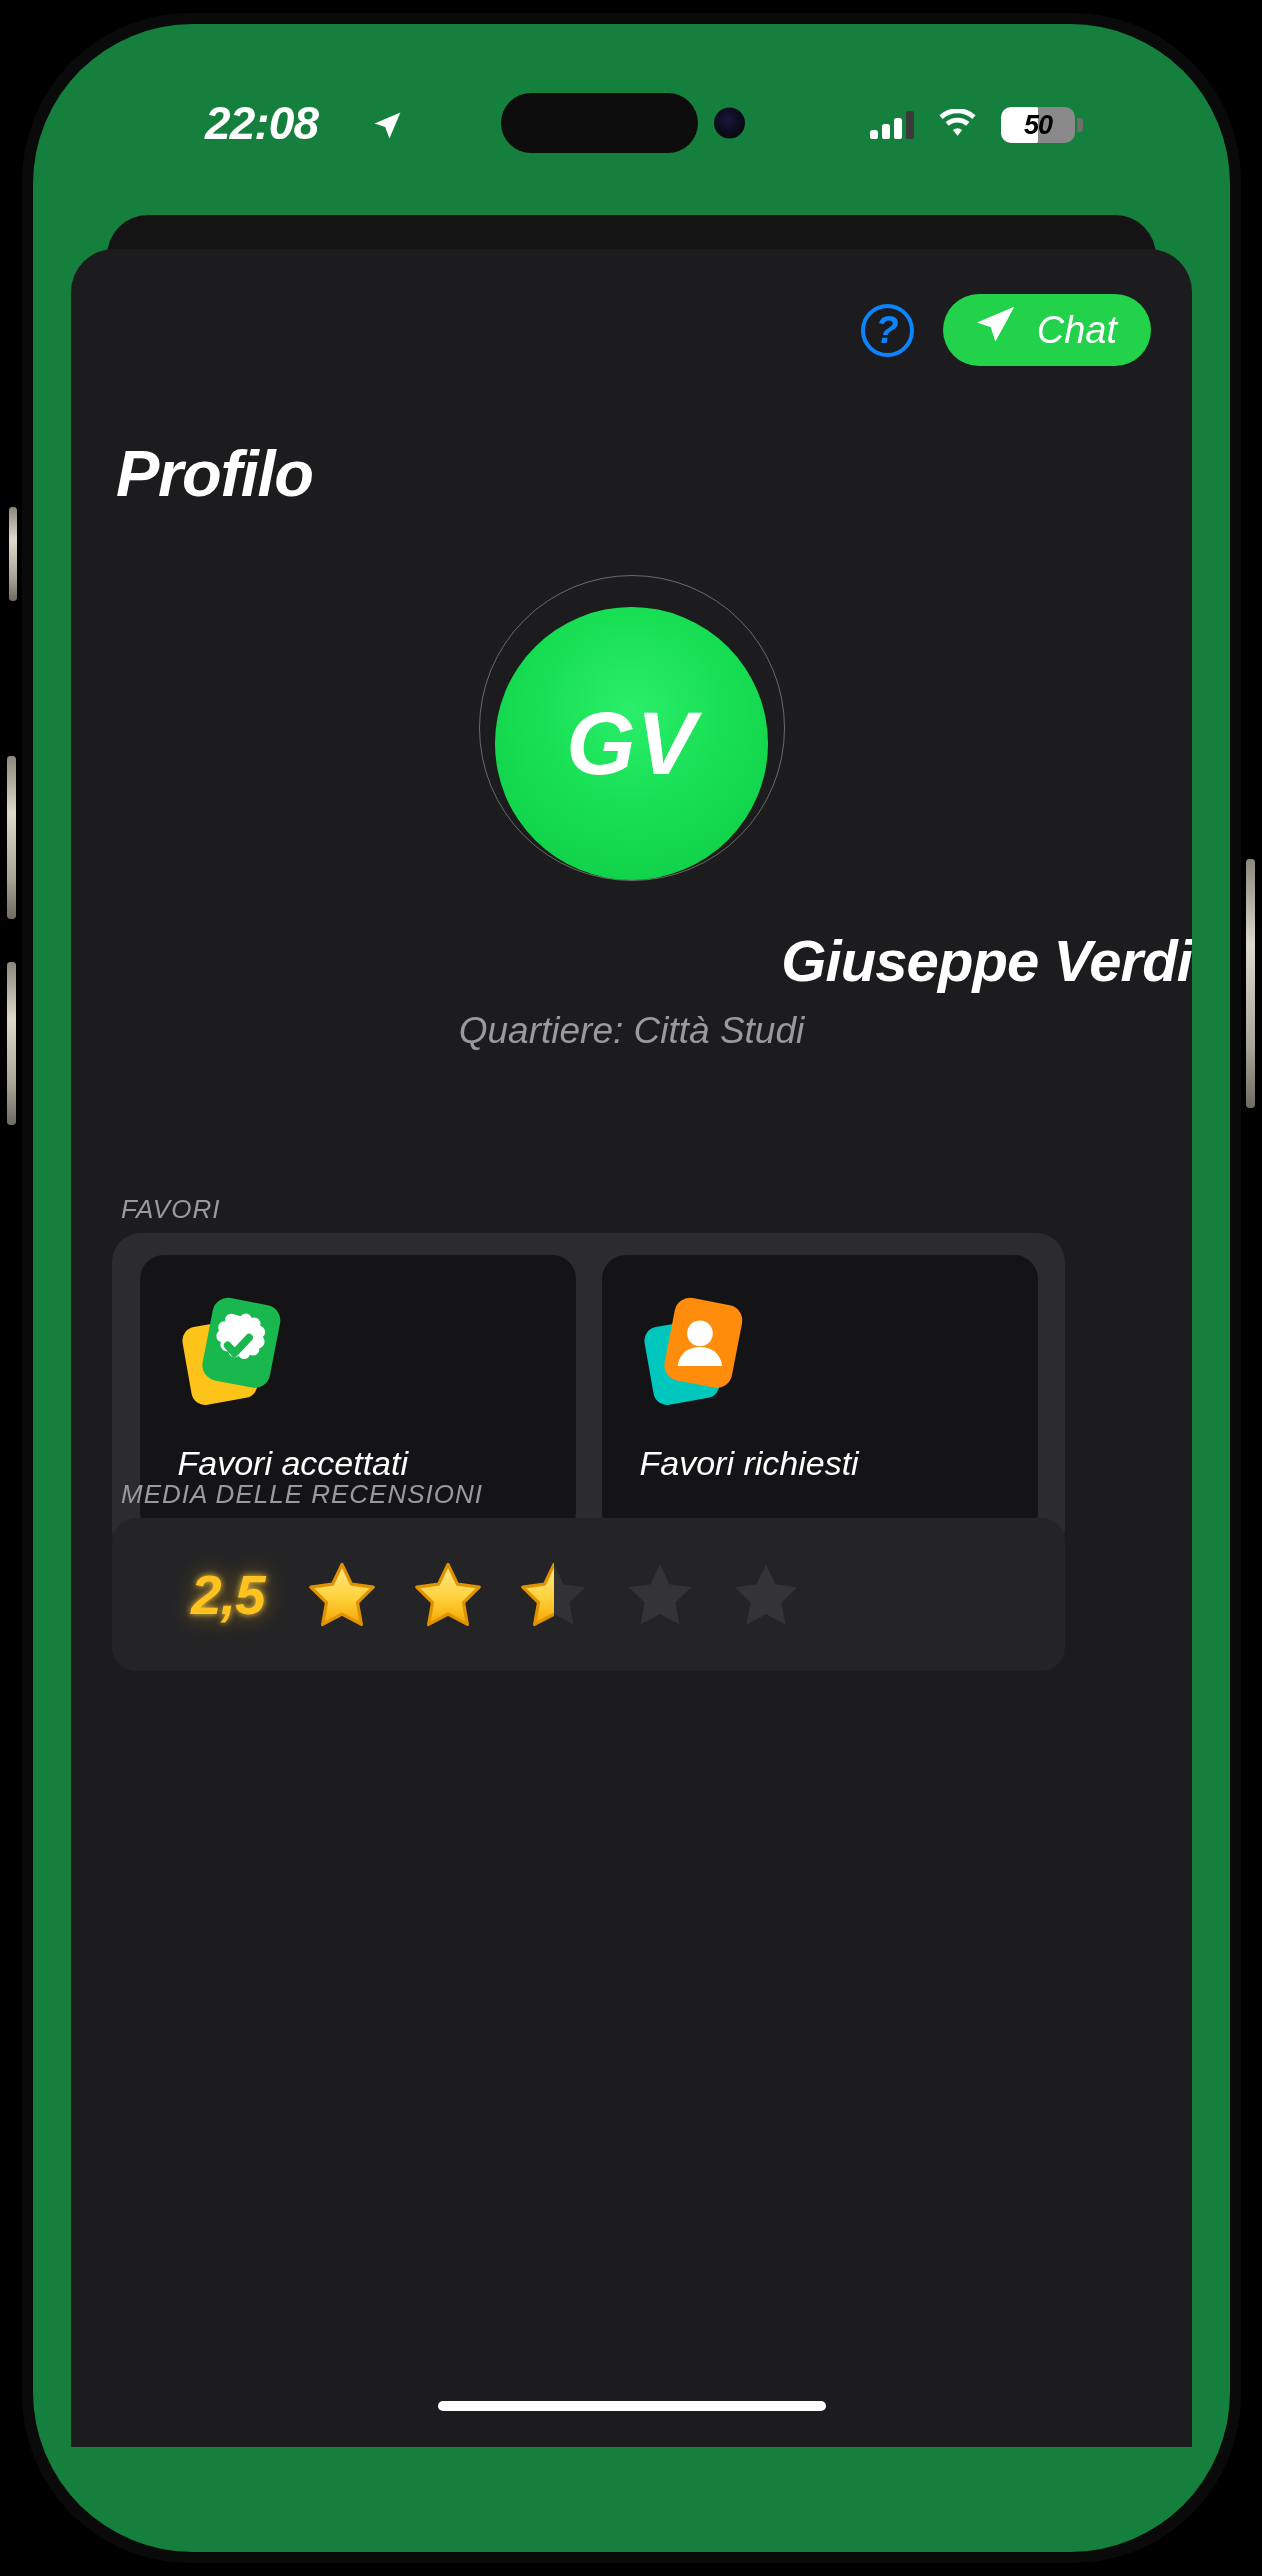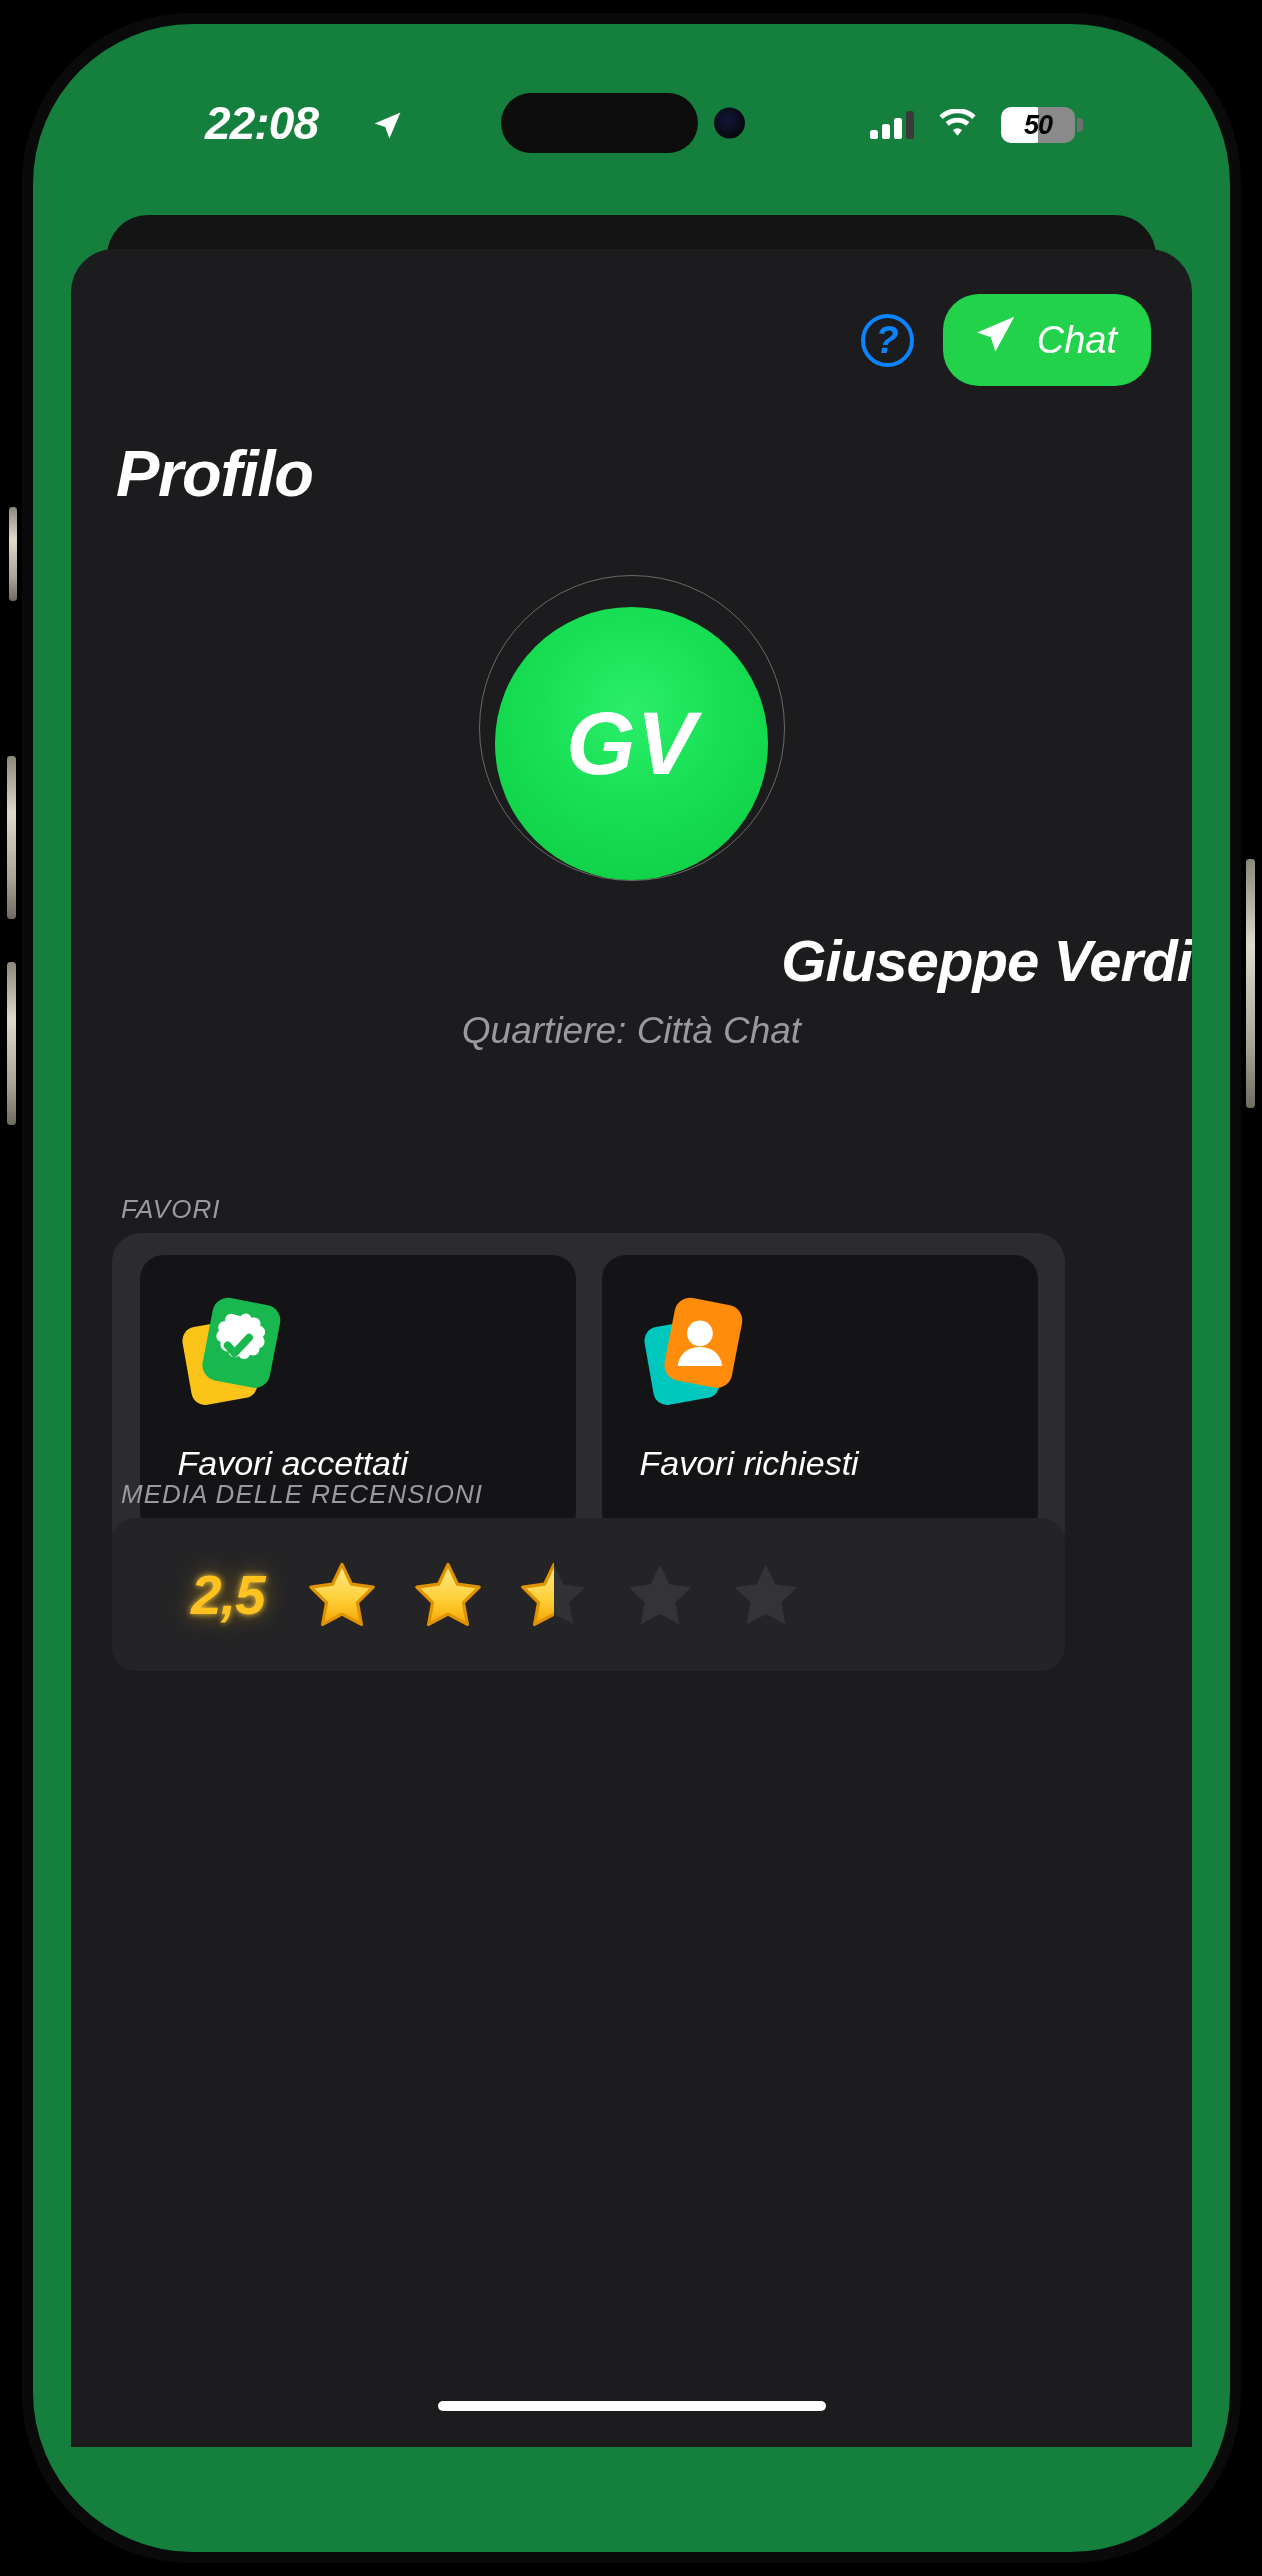--- a/index.html
+++ b/index.html
@@ -98,21 +98,21 @@
     position:absolute; right:41px; top:45px;
     display:flex; align-items:center; gap:29px;
   }
   .help-btn{
     width:53px; height:53px; border-radius:50%;
     border:4.3px solid #0a84ff; display:flex; align-items:center; justify-content:center;
     color:#0a84ff; font-size:38px; font-weight:700; line-height:1; background:transparent;
   }
   .chat-btn{
     display:flex; align-items:center; gap:19px;
-    height:92px; padding:0 34px 0 29px; border-radius:36px;
+    height:72px; padding:0 34px 0 29px; border-radius:36px;
     background:#22d24b;
     color:#fff; font-size:38px; font-weight:500;
   }
 
   .page-title{
     position:absolute; left:45px; top:187px;
     font-size:65px; font-weight:700; color:#fff; letter-spacing:-1.3px;
   }
 
   
@@ -246,21 +246,21 @@
 
       <div class="page-title">Profilo</div>
 
       <div class="avatar-wrap">
         <div class="avatar">
           <span>GV</span>
         </div>
       </div>
 
       <div class="person-name">Giuseppe Verdi</div>
-      <div class="person-sub">Quartiere: Città Chat</div>
+      <div class="person-sub">Quartiere: Città Studi</div>
 
       <div class="sec-label sec-favori">FAVORI</div>
 
       <div class="favori-group">
 
         <div class="favori-card">
           <div class="card-icon">
             <svg width="113" height="113" viewBox="0 0 132 132">
               <rect x="10" y="34" width="78" height="92" rx="16" fill="#fcc318" transform="rotate(-10 49 80)"></rect>
               <rect x="34" y="8" width="80" height="98" rx="18" fill="#18b84e" transform="rotate(11 74 57)"></rect>

